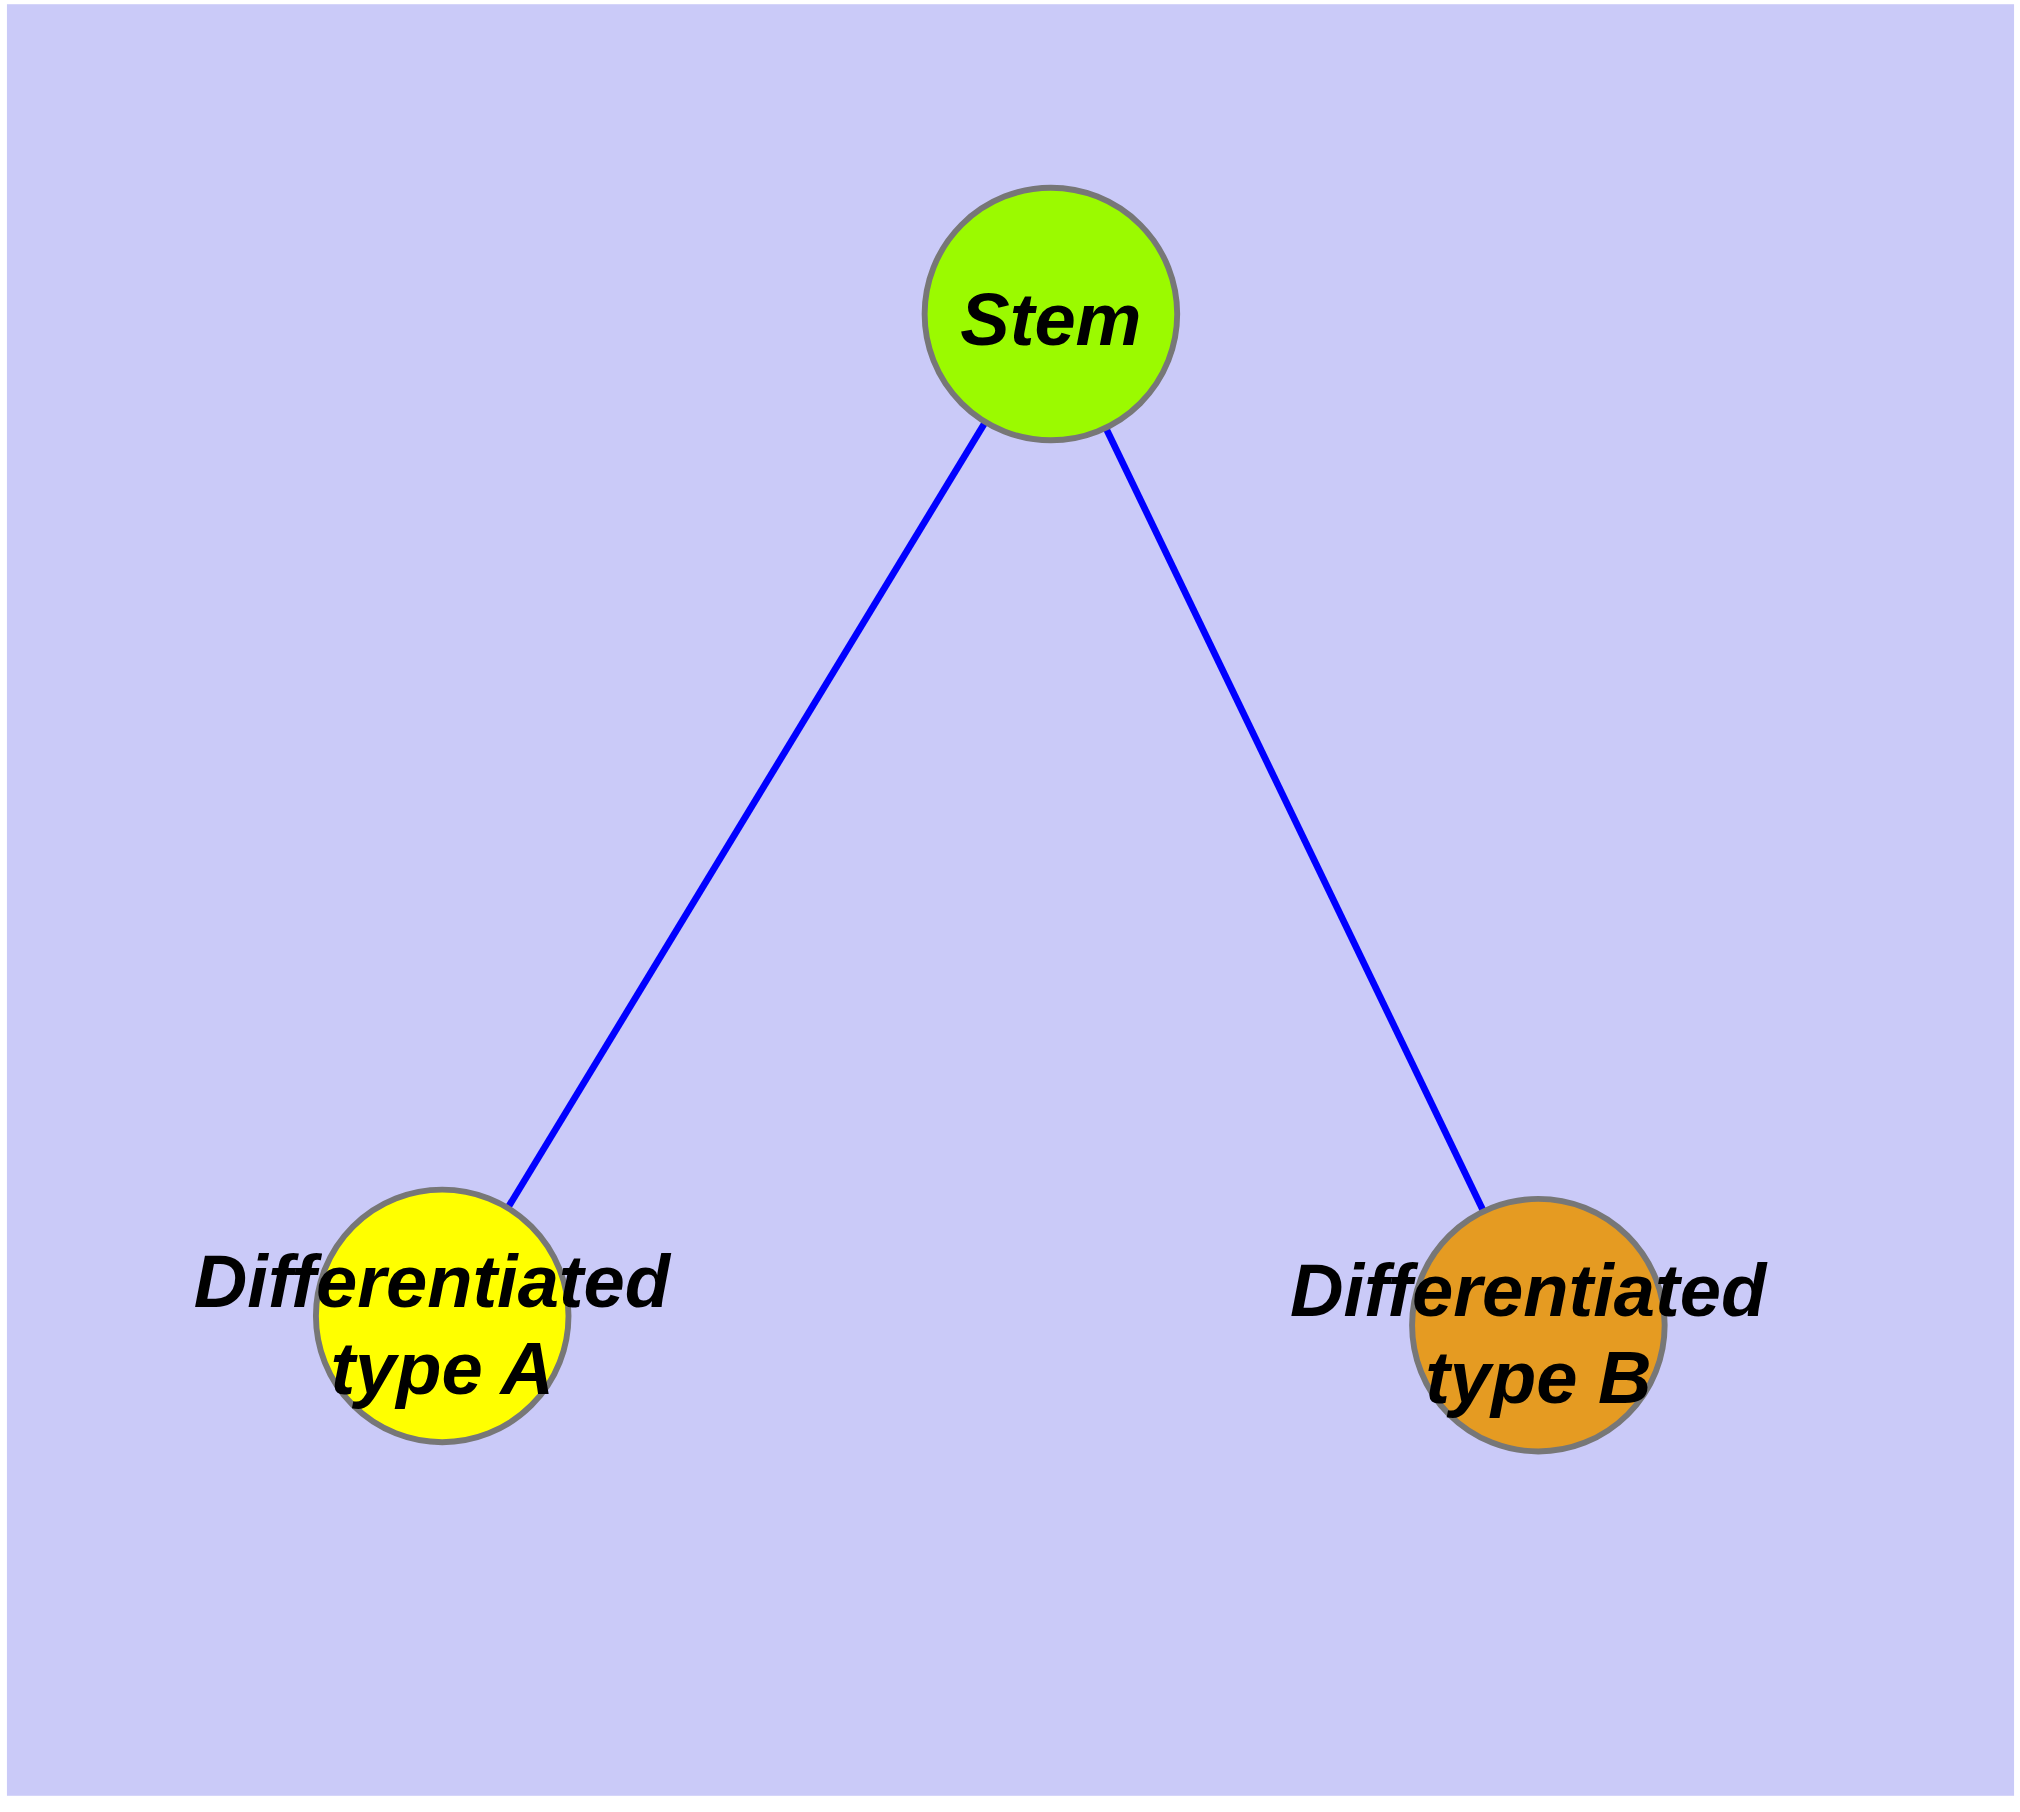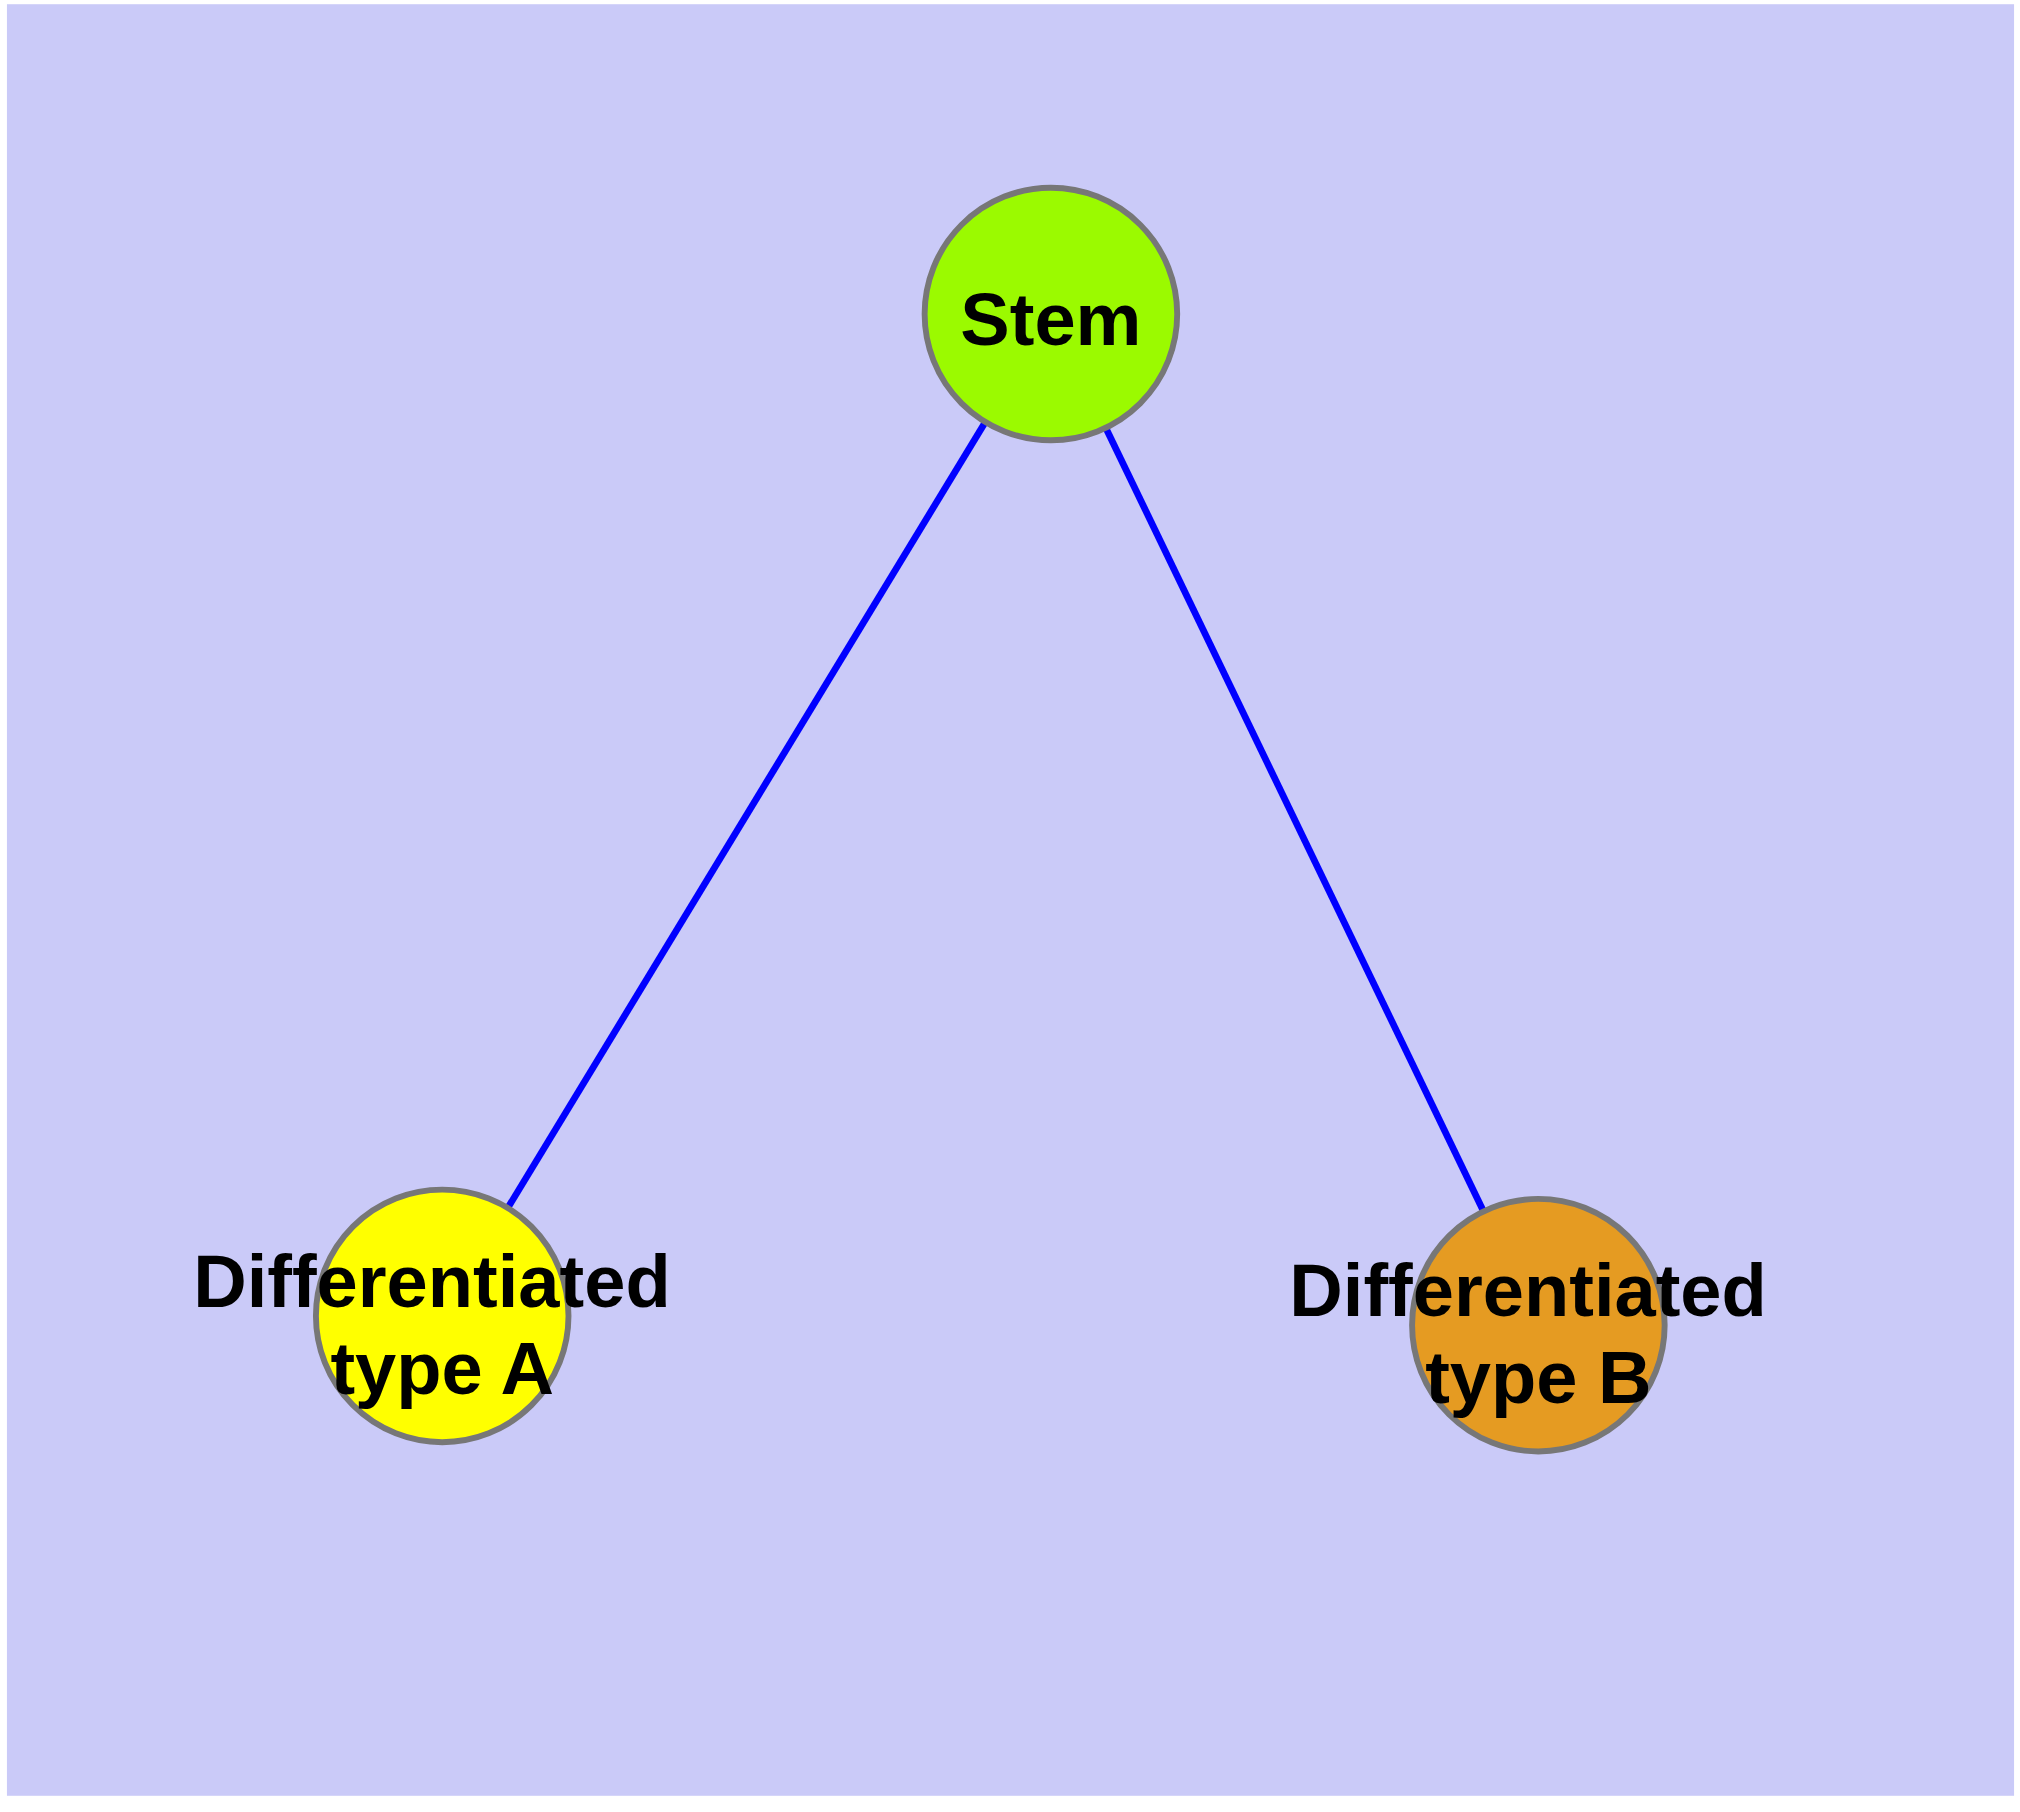--- a/index.html
+++ b/index.html
@@ -5,20 +5,21 @@
   html, body {
     margin: 0;
     padding: 0;
     background: #ffffff;
     font-family: "Liberation Sans", sans-serif;
   }
   .diagram-wrap {
     width: 2021px;
     height: 1800px;
     position: relative;
+    font-style: italic;
   }
   svg {
     display: block;
     width: 100%;
     height: 100%;
   }
   .node-label {
     font-family: "Liberation Sans", sans-serif;
     font-weight: bold;
     font-size: 88px;

